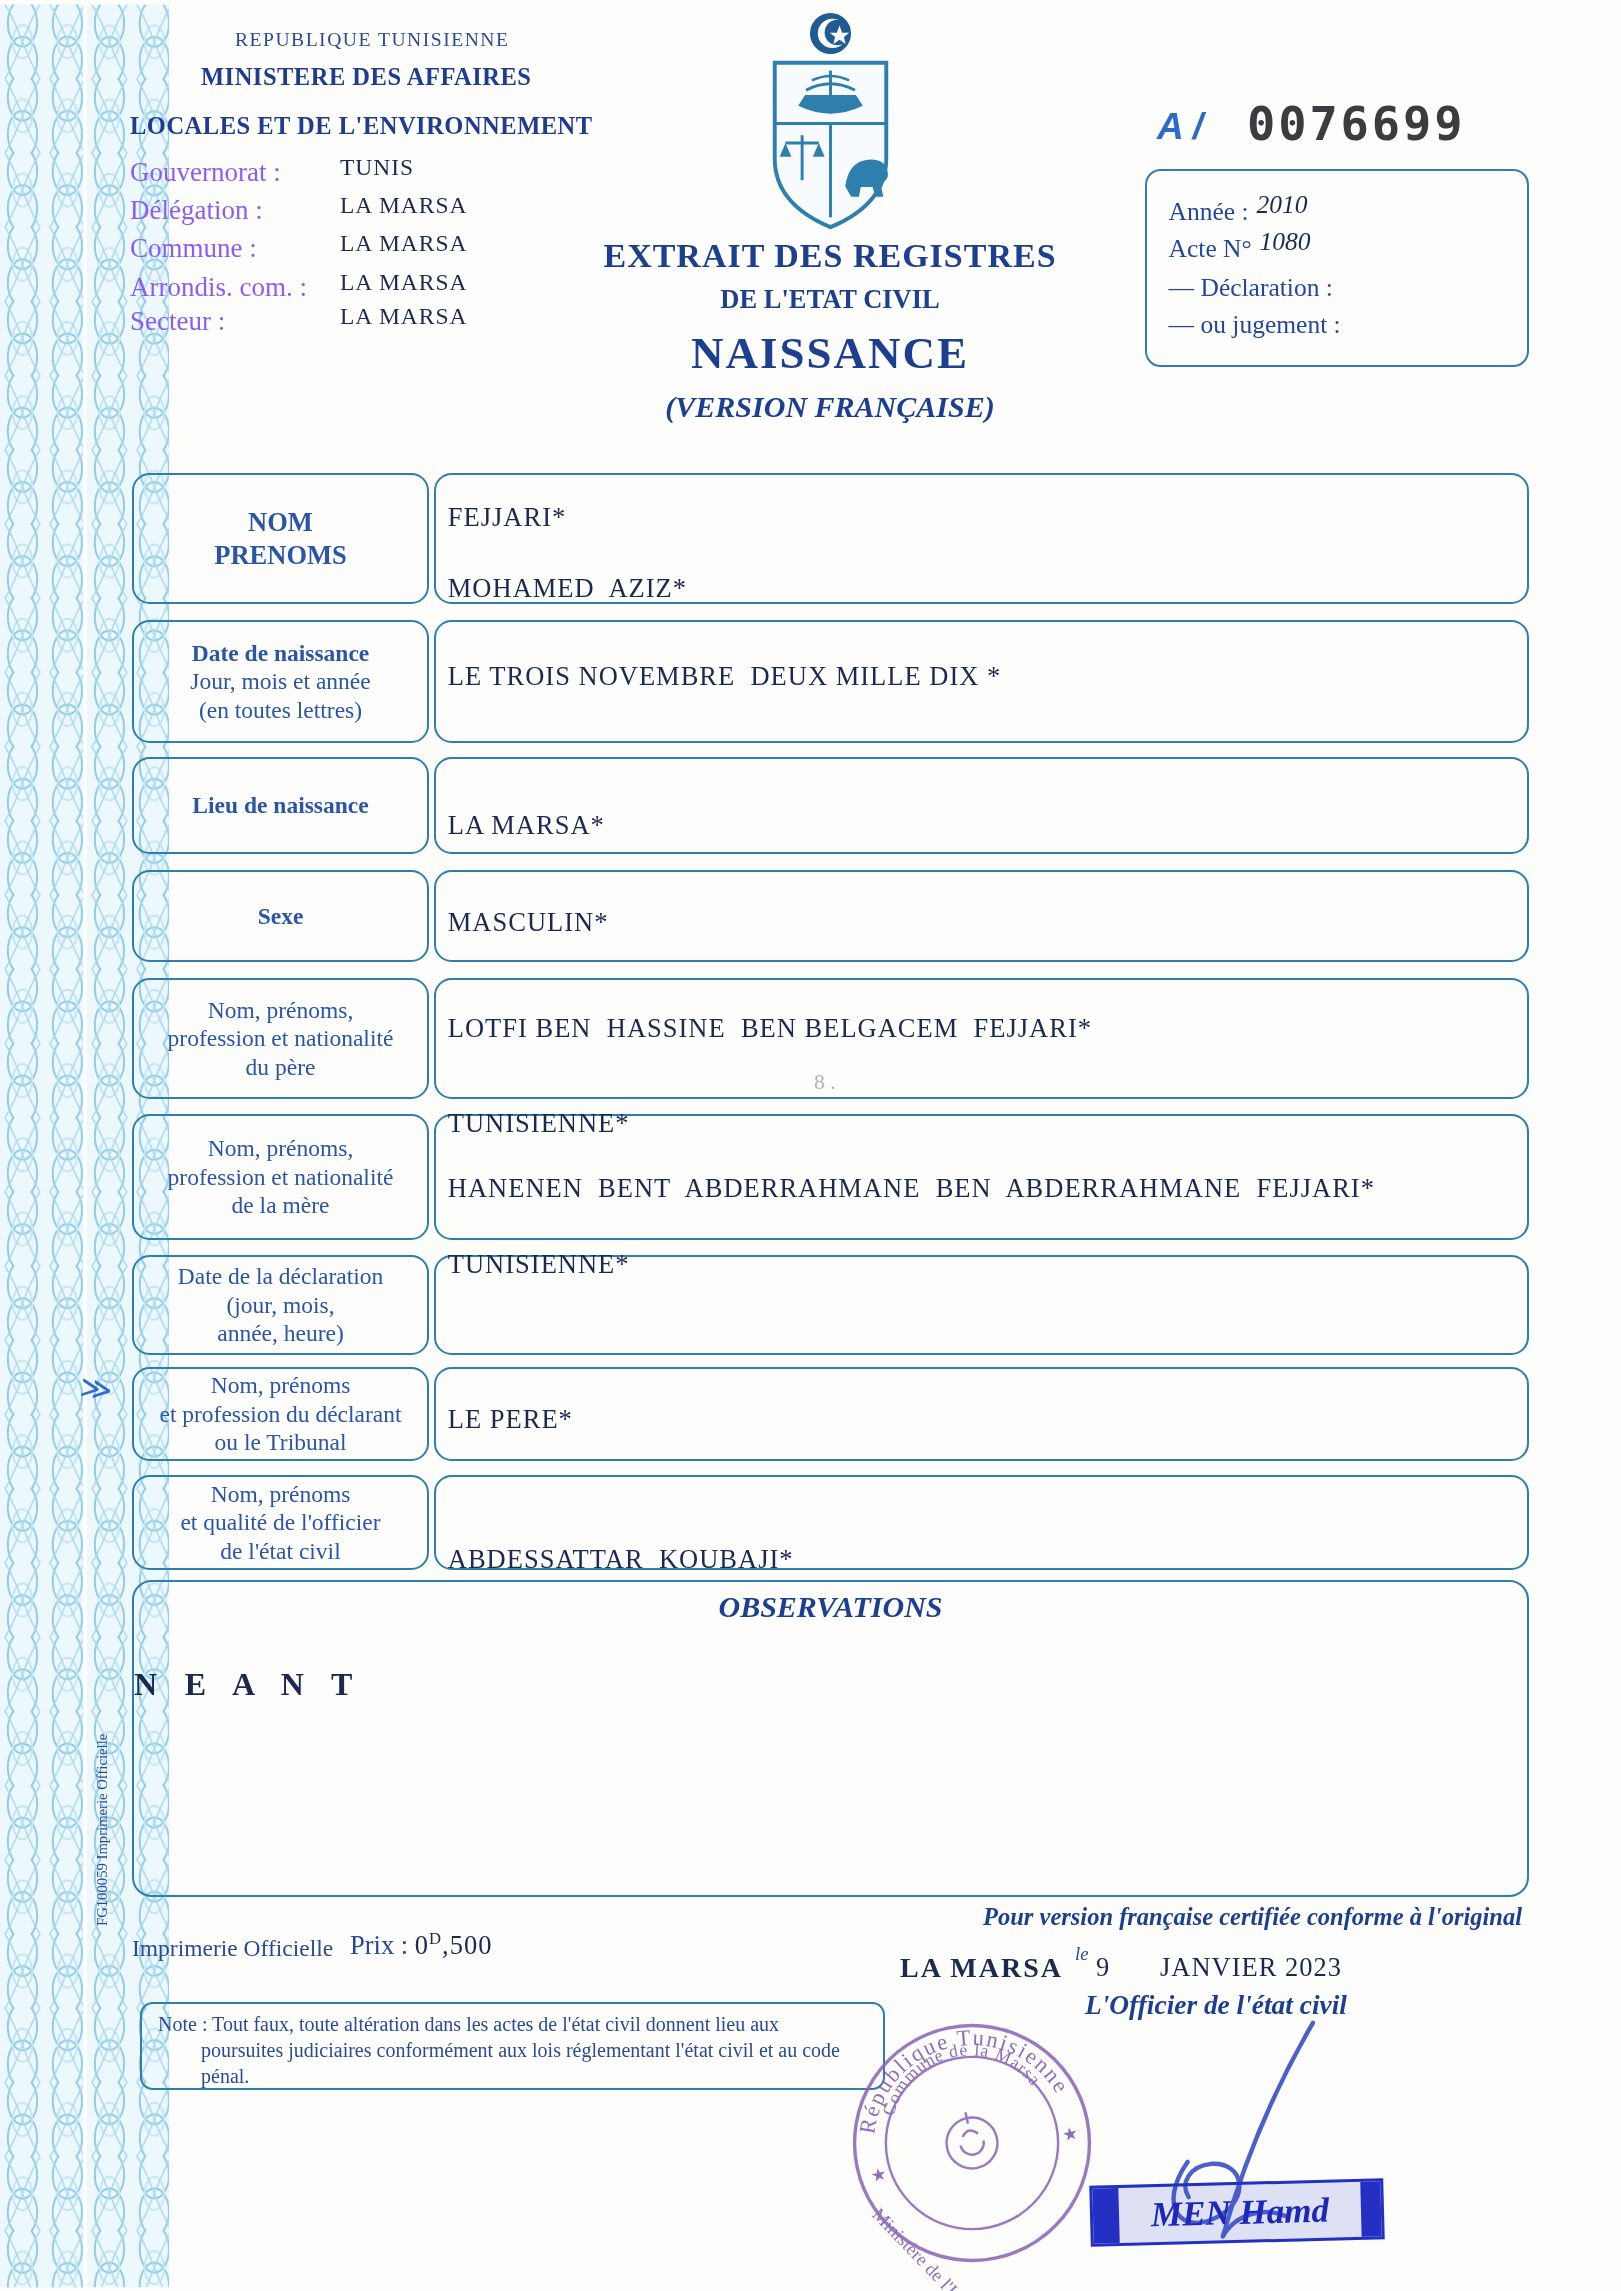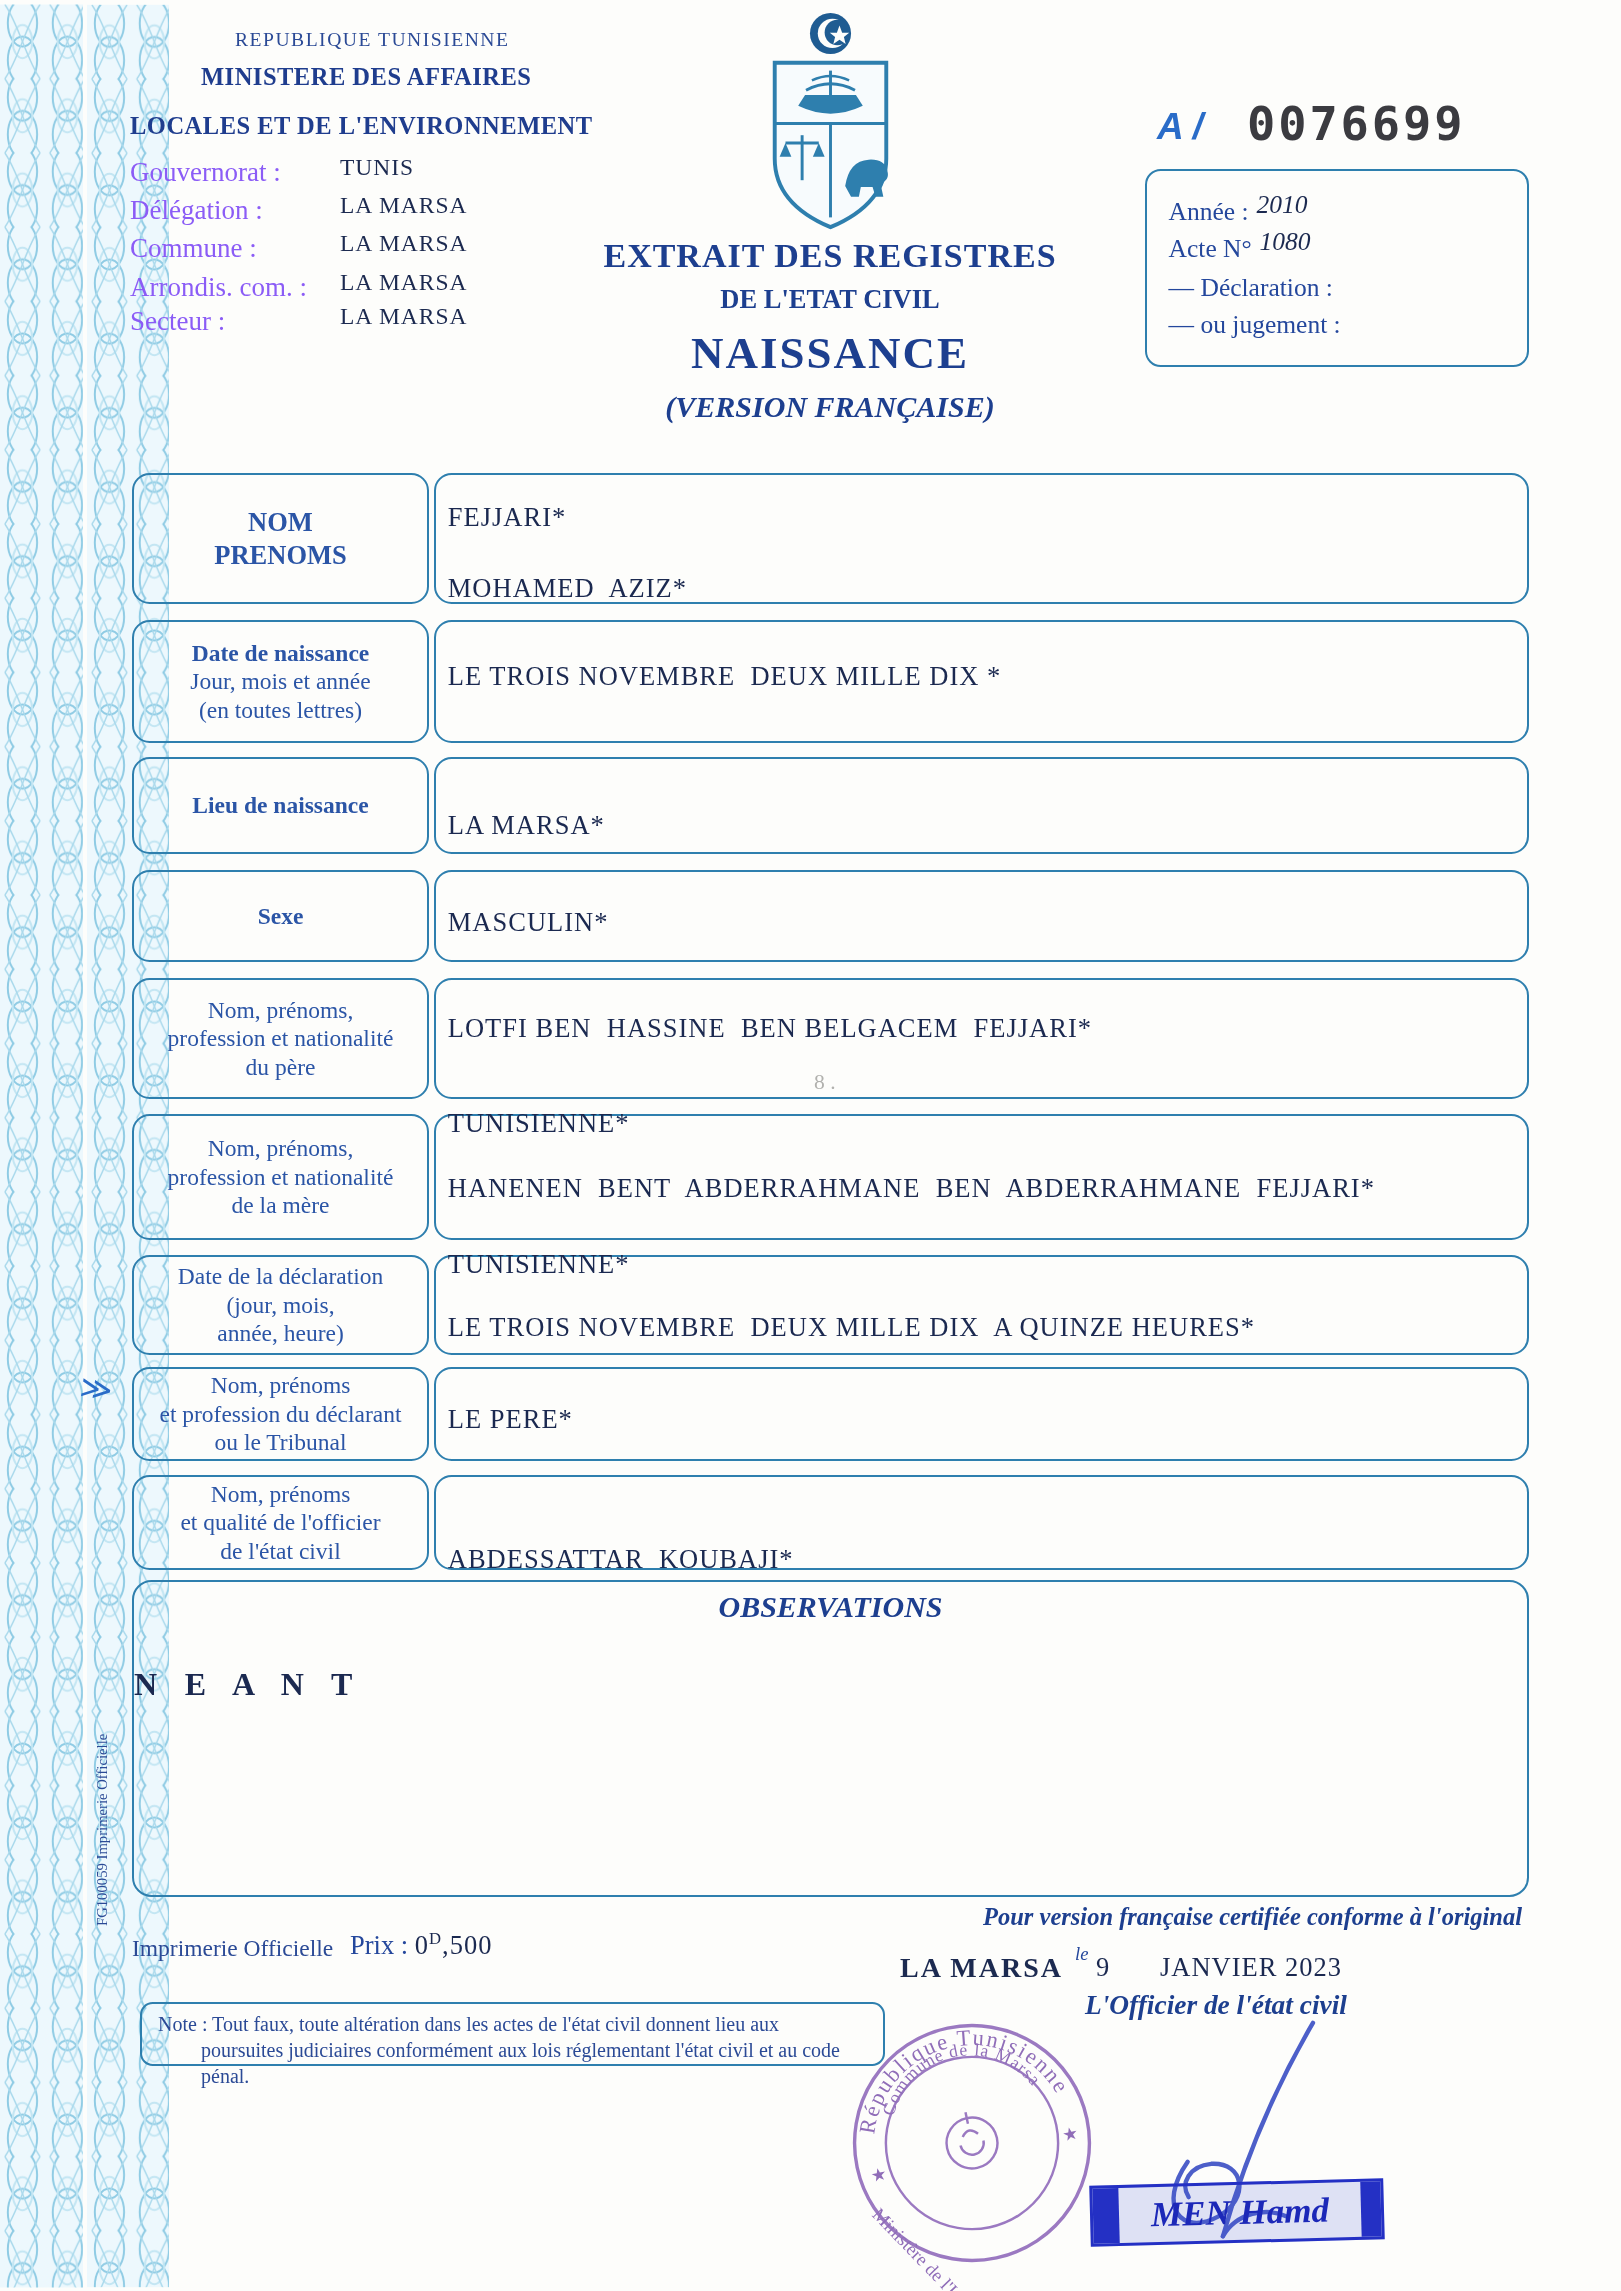--- a/index.html
+++ b/index.html
@@ -58,21 +58,21 @@
   .prix { position:absolute; left:350px; top:1929px; font-size:26.5px; color:#24479c; white-space:nowrap; }
   .prix .val { color:#1b2950; letter-spacing:1px; }
   .prix sup { font-size:16.7px; }
   .place-typed { position:absolute; left:900px; top:1952px; font-size:28px; font-weight:bold;
                  color:#1c2a50; letter-spacing:2px; }
   .date-day { position:absolute; left:1096px; top:1952px; font-size:26.5px; color:#1b2950; }
   .date-le { position:absolute; left:1075px; top:1943px; font-size:18.6px; font-style:italic; color:#24479c;text-align:center; }
   .date-monthyear { position:absolute; left:1160px; top:1952px; font-size:26.5px; color:#1b2950; letter-spacing:1px; }
   .officer-title { position:absolute; left:1085px; top:1990px; font-size:27.4px; font-weight:bold;
                    font-style:italic; color:#1d3f8f; }
-  .note-box { position:absolute; left:140px; top:2002px; width:745px; height:64px;
+  .note-box { position:absolute; left:140px; top:2002px; width:745px; height:88px;
               border:2.5px solid #2e7fae; border-radius:12.7px; padding:6.9px 17.6px 6.9px 59px;
               text-indent:-43px; font-size:20px; line-height:1.3; color:#2b4a96; }
 
   .round-stamp { position:absolute; left:835px; top:1996px; transform:rotate(-12deg); opacity:.85; }
   .signature { position:absolute; left:1127px; top:2015px; opacity:.9; }
   .rect-stamp { position:absolute; left:1090px; top:2182px; width:294px; height:61px;
                 border:3.9px solid #2430c4; background:rgba(62,82,214,0.16);
                 display:flex; align-items:stretch; transform:rotate(-1.5deg); }
   .rect-stamp .block { width:25.5px; background:#2430c4; }
   .rect-stamp .txt { flex:1; display:flex; align-items:center; justify-content:center;
@@ -240,21 +240,20 @@
   </div>
 
   
   <div class="label-box" style="top:1255px;height:100px">
     <div>Date de la déclaration</div>
     <div>(jour, mois,</div>
     <div>année, heure)</div>
   </div>
   <div class="value-box" style="top:1255px;height:100px">
     <div class="typed" style="top:-7.8px">TUNISIENNE*</div>
-    <div class="typed" style="top:55px">LE TROIS NOVEMBRE  DEUX MILLE DIX  A QUINZE HEURES*</div>
   </div>
 
   
   <div class="label-box" style="top:1367px;height:94px">
     <div>Nom, prénoms</div>
     <div>et profession du déclarant</div>
     <div>ou le Tribunal</div>
   </div>
   <div class="value-box" style="top:1367px;height:94px">
     <div class="typed" style="top:35px">LE PERE*</div>

